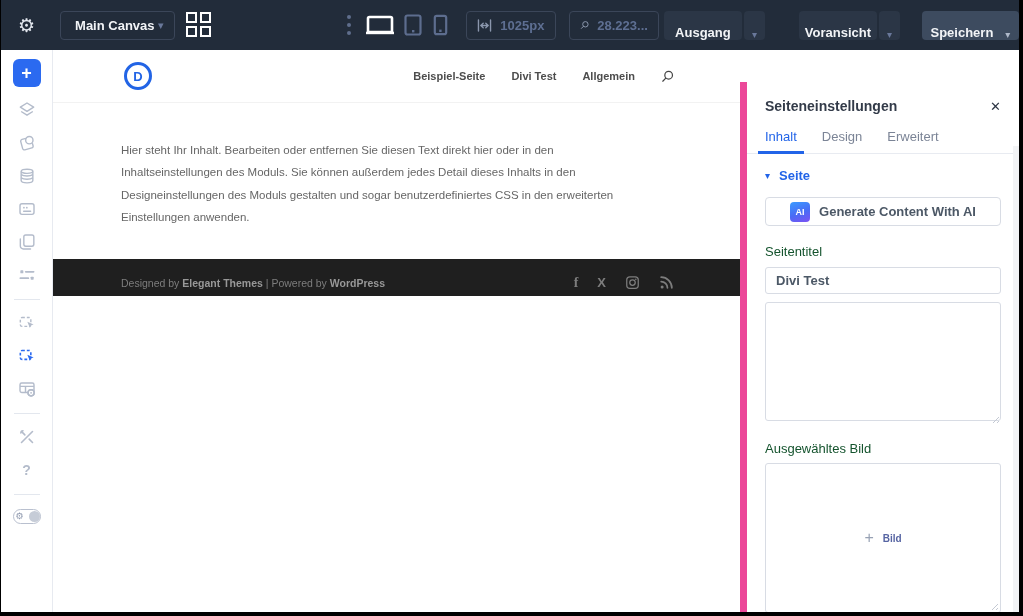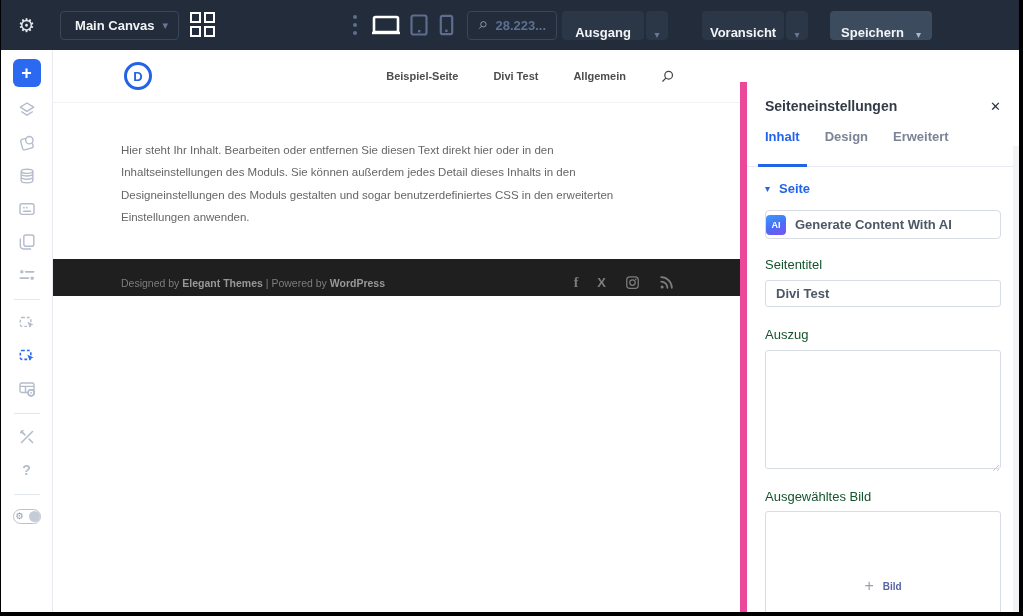--- a/index.html
+++ b/index.html
@@ -36,46 +36,46 @@
   .sb-div { width:26px; height:1px; background:#e3e7ee; margin-top:14px; }
   .sb-help { font-size:14px; font-weight:700; color:#b4bccb; }
   .sb-toggle { width:28px; height:15px; border:1.5px solid #b9c0cf; border-radius:8px; margin-top:14px; position:relative; cursor:pointer; }
   .sb-toggle .tg-gear { position:absolute; left:2px; top:0px; font-size:9px; color:#8d97ad; line-height:12px; }
   .sb-toggle .tg-knob { position:absolute; right:0px; top:0.5px; width:11px; height:11px; border-radius:50%; background:#c6ccd7; }
 
   
   .canvas { flex:1; background:#fff; overflow:hidden; }
   .site-header { height:53px; display:flex; align-items:center; justify-content:space-between; padding:0 66px 0 71px; border-bottom:1px solid #f2f2f2; }
   .site-logo { width:28px; height:28px; border:3px solid #2264e5; border-radius:50%; display:flex; align-items:center; justify-content:center; font-size:13px; font-weight:700; color:#2264e5; }
-  .site-nav { display:flex; align-items:center; gap:35px; }
+  .site-nav { display:flex; align-items:center; gap:26px; }
   .site-nav .nav-item { font-size:11px; font-weight:700; color:#4d4d4d; cursor:pointer; }
   .site-nav svg { display:block; cursor:pointer; }
   .site-body { margin:36px 68px 0; width:527px; font-size:11.5px; color:#666; line-height:1.95; }
   .site-footer { margin-top:30px; height:37px; background:#1f1f1f; display:flex; align-items:center; justify-content:space-between; padding:11px 66px 0 68px; }
   .credit { font-size:10.5px; color:#7d7d7d; }
   .credit b { color:#989898; font-weight:700; }
   .socials { display:flex; align-items:center; gap:19px; color:#7d7d7d; }
   .socials .soc { cursor:pointer; display:flex; align-items:center; }
   .soc-x { font-size:13px; font-weight:800; color:#7d7d7d; }
   .soc-f { font-size:14px; font-weight:700; font-family:"Liberation Serif",serif; color:#7d7d7d; }
 
   
   .panel { width:279px; background:#fff; border-left:7px solid #ec4899; position:relative; flex-shrink:0;margin-top:32px; }
   .panel-head { display:flex; align-items:center; justify-content:space-between; padding:16px 18px 0; }
   .panel-title { font-size:14px; font-weight:700; color:#333b49; }
   .panel-close { font-size:13px; font-weight:700; color:#2b3443; cursor:pointer; }
   .tabs { display:flex; gap:25px; padding:0 18px; margin-top:15px; border-bottom:1px solid #e8ebf1; }
-  .tab { position:relative; font-size:13px; font-weight:700; color:#7b8496; padding-bottom:22px; cursor:pointer; }
+  .tab { position:relative; font-size:13px; font-weight:400; color:#7b8496; padding-bottom:9px; cursor:pointer; }
   .tab.active { color:#2264e8; }
   .tab.active .ul { position:absolute; left:-7px; right:-7px; bottom:-1px; height:3px; background:#2264e8; }
   .panel-body { padding:14px 18px 0; }
   .section-row { display:flex; align-items:center; gap:9px; color:#2264e8; cursor:pointer; }
   .section-row .tri { font-size:10px; line-height:1; }
   .section-row .sec-label { font-size:13px; font-weight:700; }
-  .ai-btn { margin-top:14px; height:29px; border:1px solid #d8dce4; border-radius:4px; background:#fff; display:flex; align-items:center; justify-content:flex-start; gap:9px; cursor:pointer; }
+  .ai-btn { margin-top:14px; height:29px; border:1px solid #d8dce4; border-radius:4px; background:#fff; display:flex; align-items:center; justify-content:center; gap:9px; cursor:pointer; }
   .ai-badge { width:20px; height:20px; border-radius:4px; background:linear-gradient(160deg,#3a9bff 0%,#4a6bf5 55%,#7d52f4 100%); color:#fff; font-size:9px; font-weight:700; display:flex; align-items:center; justify-content:center; }
   .ai-label { font-size:13px; font-weight:600; color:#4c5866; }
   .field-label { margin-top:18px; font-size:13px; color:#14532d; font-weight:400; }
   .text-input { margin-top:8px; width:100%; height:27px; border:1px solid #d8dce4; border-radius:3px; padding:0 10px; font-size:13px; font-weight:600; color:#4c5866; font-family:inherit; outline:none; }
   .area-wrap { position:relative; margin-top:8px; }
   .text-area { width:100%; height:119px; border:1px solid #d8dce4; border-radius:3px; resize:none; outline:none; font-family:inherit; }
   .img-box { position:relative; margin-top:7px; height:150px; border:1px solid #d8dce4; border-radius:3px; display:flex; align-items:center; justify-content:center; gap:9px; cursor:pointer; }
   .img-plus { font-size:16px; color:#97a1b4; font-weight:400; line-height:1; }
   .img-label { font-size:10px; color:#5765a3; font-weight:600; }
   .rsz { position:absolute; right:2px; bottom:2px; width:9px; height:9px; background:repeating-linear-gradient(135deg,transparent 0 2px,#c4c9d3 2px 3px); clip-path:polygon(100% 0,100% 100%,0 100%); }
@@ -120,20 +120,26 @@
         <rect x="9" y="17" width="2.4" height="2.4" fill="#5d6d8e"></rect>
       </svg>
     </div>
     <div class="tb-dev" style="margin-left:10px">
       <svg width="15" height="22" viewBox="0 0 15 22">
         <rect x="1.8" y="1.8" width="11.4" height="18.4" rx="2" fill="none" stroke="#5d6d8e" stroke-width="2.2"></rect>
         <rect x="6.2" y="15.6" width="2.4" height="2.4" fill="#5d6d8e"></rect>
       </svg>
     </div>
 
+    <div class="tb-input" style="margin-left:18px; width:93px">
+      <svg width="15" height="13" viewBox="0 0 16 14">
+        <path d="M1.5 1v12M14.5 1v12M4 7h8M4 7l2.6-2.4M4 7l2.6 2.4M12 7l-2.6-2.4M12 7l-2.6 2.4" stroke="#8b97ad" stroke-width="1.5" fill="none" stroke-linecap="round"></path>
+      </svg>
+      <span>1025px</span>
+    </div>
 
     <div class="tb-input" style="margin-left:13px; width:90px">
       <svg width="14" height="14" viewBox="0 0 16 16">
         <circle cx="9.2" cy="6.8" r="4.6" fill="none" stroke="#8b97ad" stroke-width="1.7"></circle>
         <path d="M5.8 10.4 2.4 13.8" stroke="#8b97ad" stroke-width="1.7" stroke-linecap="round"></path>
       </svg>
       <span>28.223...</span>
     </div>
 
     <div class="tb-btn" style="margin-left:5px; width:82px">
@@ -318,21 +324,20 @@
         </div>
 
         <div class="ai-btn">
           <span class="ai-badge">AI</span>
           <span class="ai-label">Generate Content With AI</span>
         </div>
 
         <div class="field-label">Seitentitel</div>
         <input class="text-input" type="text" value="Divi Test" style="">
 
-        <div class="field-label" style="margin-top:20px">Auszug</div>
         <div class="area-wrap">
           <textarea class="text-area" style=""></textarea>
           <div class="rsz"></div>
         </div>
 
         <div class="field-label" style="margin-top:16px">Ausgewähltes Bild</div>
         <div class="img-box">
           <span class="img-plus">+</span>
           <span class="img-label">Bild</span>
           <div class="rsz"></div>

